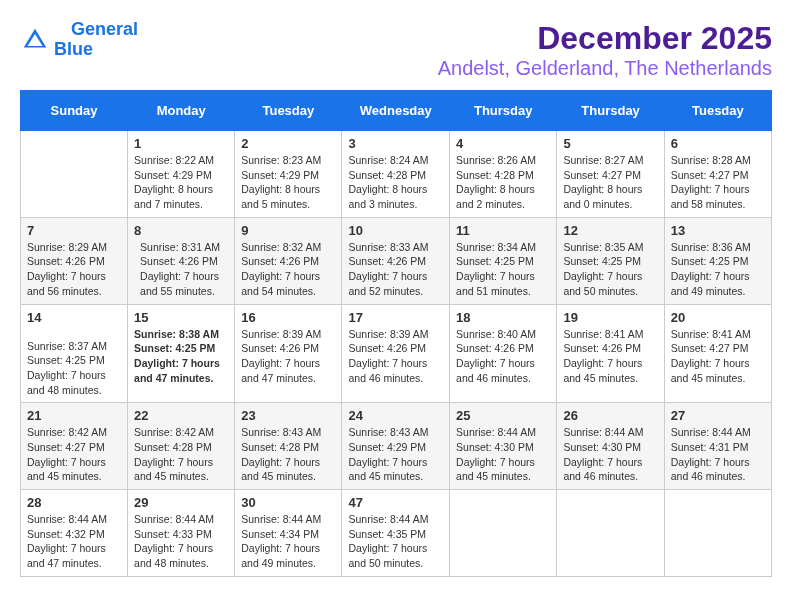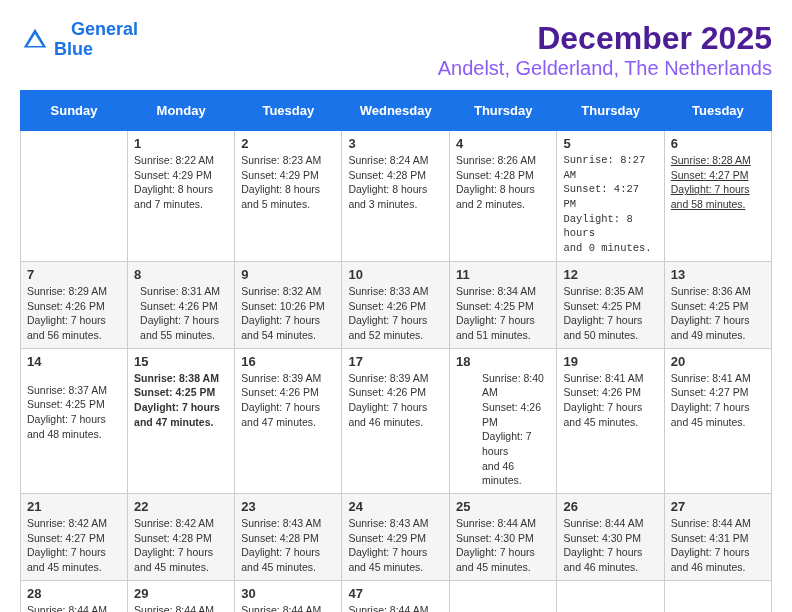--- a/index.html
+++ b/index.html
@@ -152,28 +152,28 @@
         </td>
         <td>
           <span class="day-num">4</span>
           <div class="day-info" style="white-space: pre-line;">Sunrise: 8:26 AM
 Sunset: 4:28 PM
 Daylight: 8 hours
 and 2 minutes.</div>
         </td>
         <td>
           <span class="day-num">5</span>
-          <div class="day-info" style="white-space: pre-line; font-family: Liberation Mono, monospace;">Sunrise: 8:27 AM
+          <div class="day-info" style="white-space: pre-line;">Sunrise: 8:27 AM
 Sunset: 4:27 PM
 Daylight: 8 hours
 and 0 minutes.</div>
         </td>
         <td>
           <span class="day-num">6</span>
-          <div class="day-info" style="white-space: pre-line; text-decoration: underline;">Sunrise: 8:28 AM
+          <div class="day-info" style="white-space: pre-line;">Sunrise: 8:28 AM
 Sunset: 4:27 PM
 Daylight: 7 hours
 and 58 minutes.</div>
         </td>
       </tr>
       <tr>
         <td>
           <span class="day-num">7</span>
           <div class="day-info" style="white-space: pre-line;">Sunrise: 8:29 AM
 Sunset: 4:26 PM
@@ -183,21 +183,21 @@
         <td>
           <span class="day-num">8</span>
           <div class="day-info" style="white-space: pre-line; margin-left: 6px;">Sunrise: 8:31 AM
 Sunset: 4:26 PM
 Daylight: 7 hours
 and 55 minutes.</div>
         </td>
         <td>
           <span class="day-num">9</span>
           <div class="day-info" style="white-space: pre-line;">Sunrise: 8:32 AM
-Sunset: 10:26 PM
+Sunset: 4:26 PM
 Daylight: 7 hours
 and 54 minutes.</div>
         </td>
         <td>
           <span class="day-num">10</span>
           <div class="day-info" style="white-space: pre-line;">Sunrise: 8:33 AM
 Sunset: 4:26 PM
 Daylight: 7 hours
 and 52 minutes.</div>
         </td>
@@ -247,21 +247,21 @@
         </td>
         <td>
           <span class="day-num">17</span>
           <div class="day-info" style="white-space: pre-line;">Sunrise: 8:39 AM
 Sunset: 4:26 PM
 Daylight: 7 hours
 and 46 minutes.</div>
         </td>
         <td>
           <span class="day-num">18</span>
-          <div class="day-info" style="white-space: pre-line; margin-left: 26px;">Sunrise: 8:40 AM
+          <div class="day-info" style="white-space: pre-line;">Sunrise: 8:40 AM
 Sunset: 4:26 PM
 Daylight: 7 hours
 and 46 minutes.</div>
         </td>
         <td>
           <span class="day-num">19</span>
           <div class="day-info" style="white-space: pre-line;">Sunrise: 8:41 AM
 Sunset: 4:26 PM
 Daylight: 7 hours
 and 45 minutes.</div>

